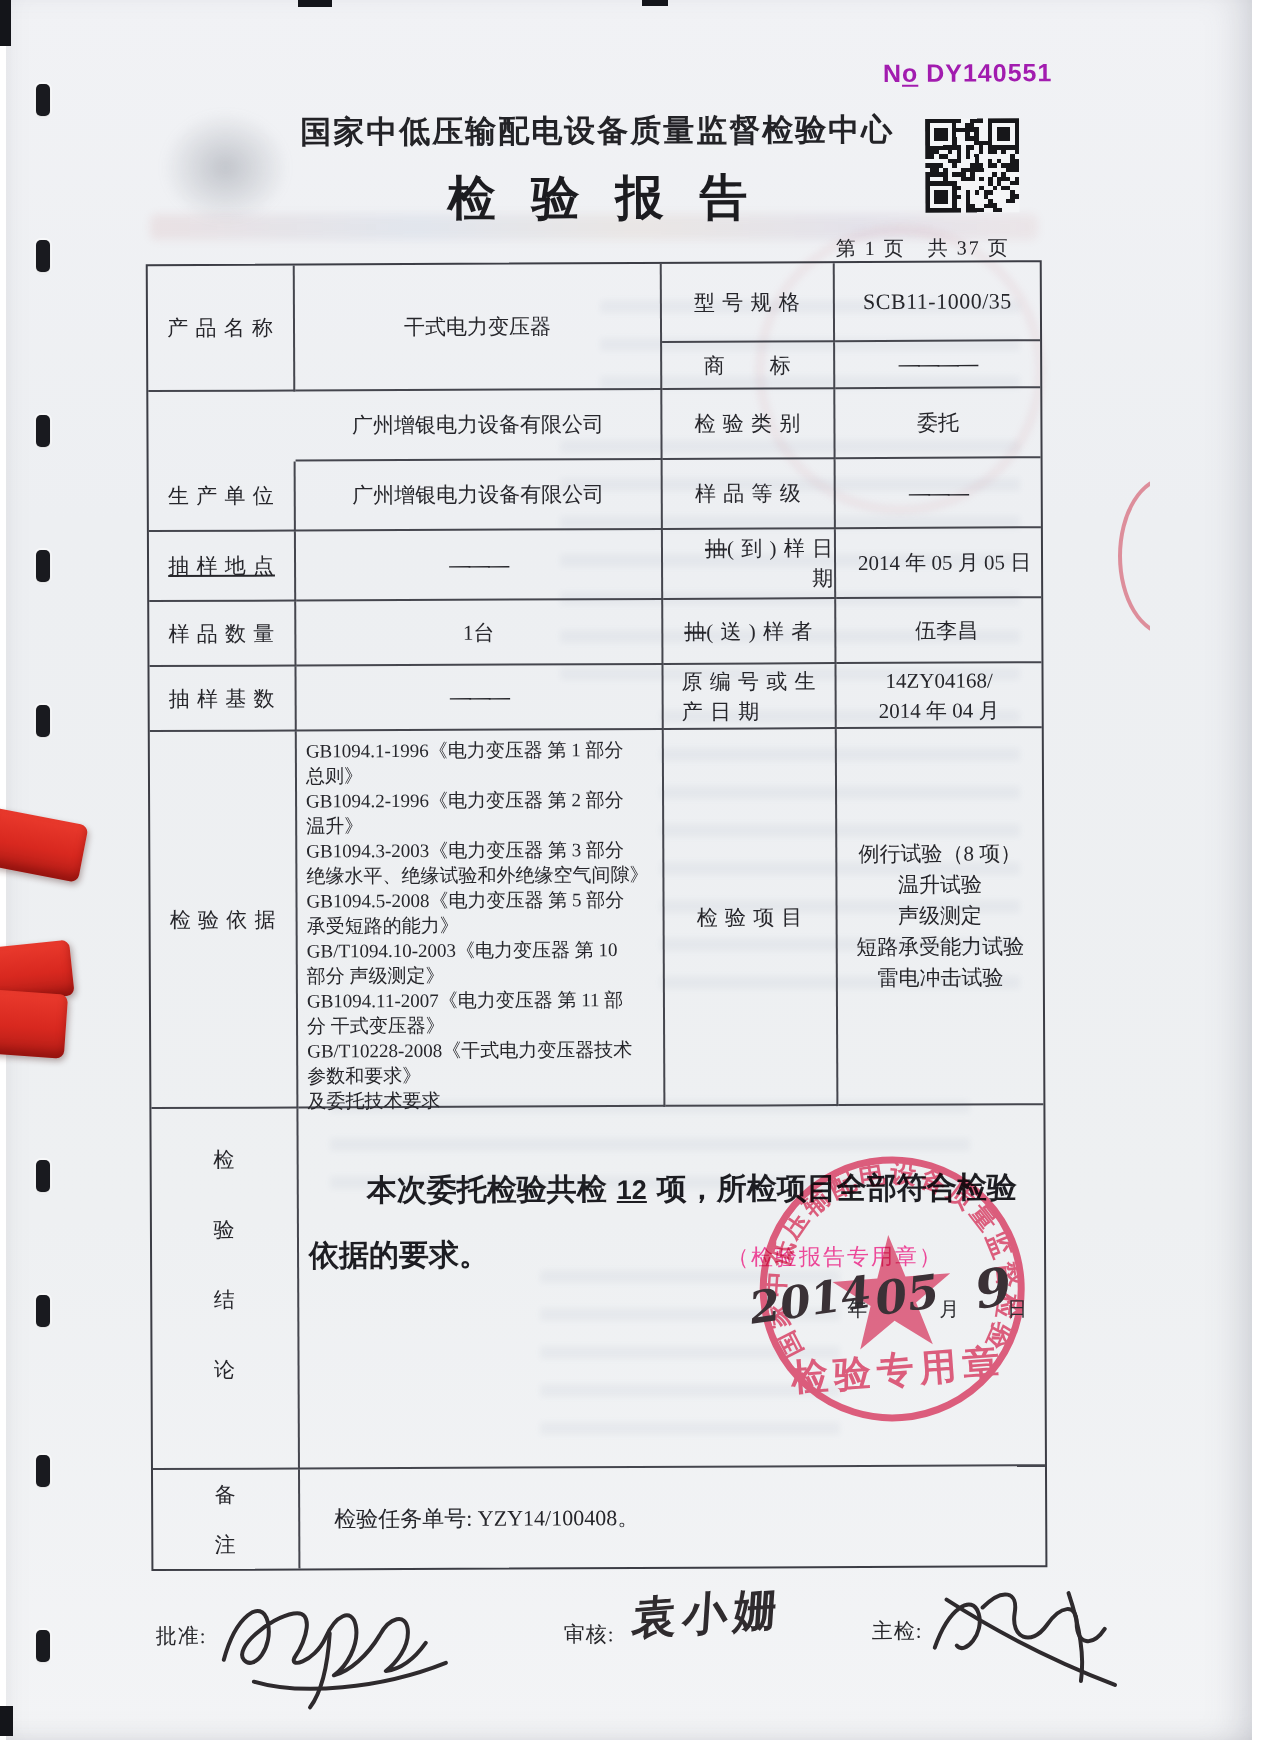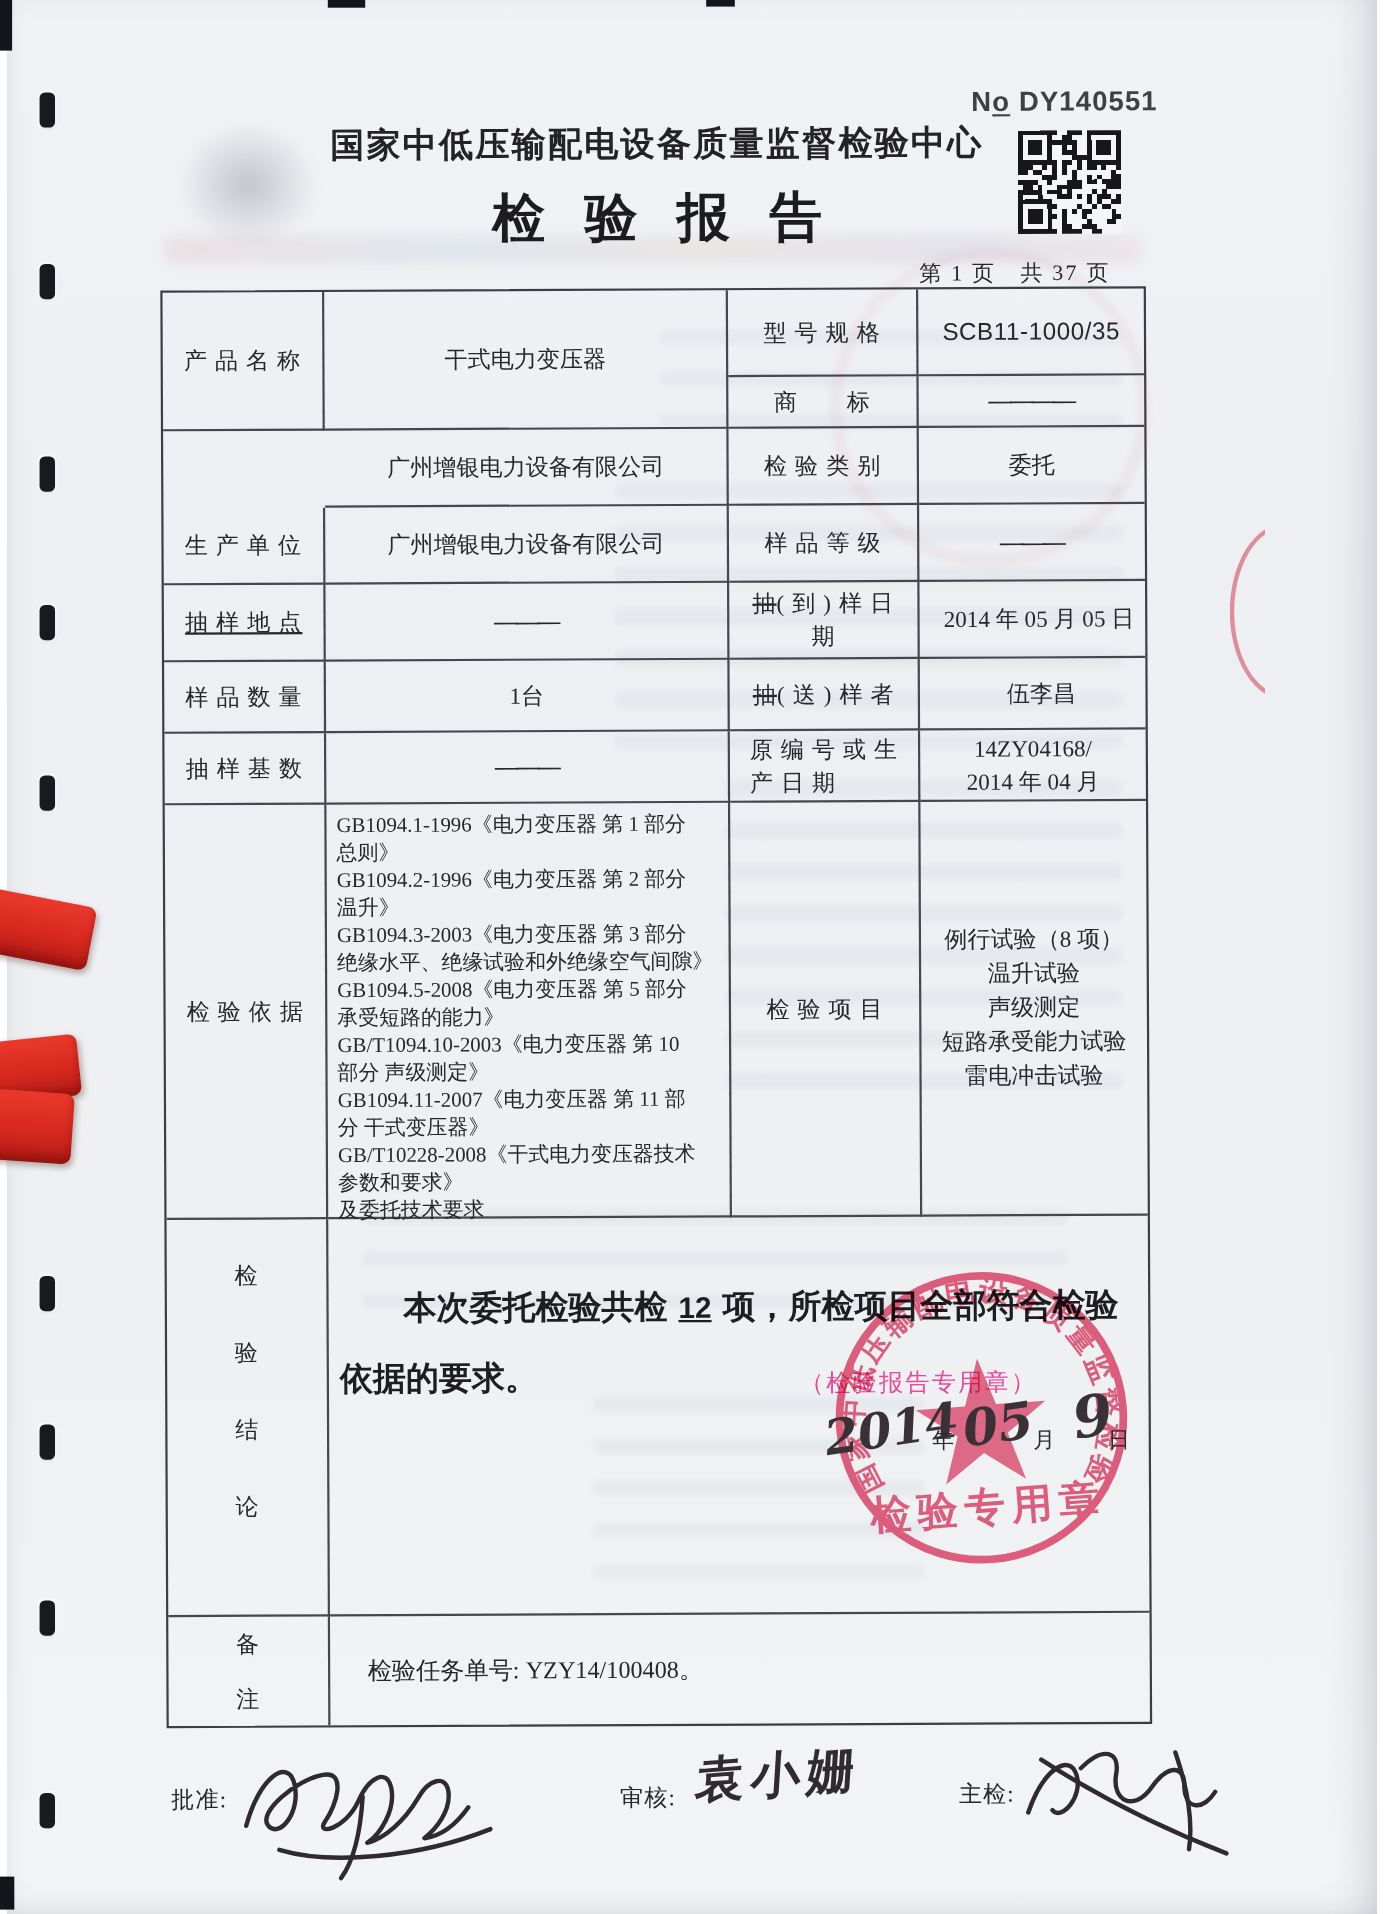--- a/index.html
+++ b/index.html
@@ -25,21 +25,21 @@
   .ghost-blob{background:radial-gradient(closest-side,rgba(120,126,138,.38),rgba(120,126,138,0) 72%);
         filter:blur(5px);}
   .ghost-band{background:linear-gradient(90deg,rgba(186,96,96,.34),rgba(92,122,170,.30) 30%,rgba(176,126,84,.30) 55%,rgba(124,94,146,.32) 80%,rgba(186,96,96,.26));
         filter:blur(5px);opacity:.30;border-radius:6px;}
   .ghost-ring{border-radius:50%;border:10px solid rgba(205,95,115,.07);filter:blur(3px);}
   .edge-arc-wrap{position:absolute;overflow:hidden;}
   .edge-arc{position:absolute;border-radius:50%;border:4px solid rgba(208,62,84,.55);filter:blur(.6px);}
 
   
   .report-no{position:absolute;left:886px;top:60px;font-family:"Liberation Sans",sans-serif;
-        font-weight:700;font-size:25px;color:#404040;letter-spacing:1px;margin-top:20px;}
+        font-weight:700;font-size:25px;color:#a21caf;letter-spacing:1px;}
   .report-no .uo{text-decoration:underline;text-underline-offset:3px;}
   .org-name{position:absolute;left:150px;top:110px;width:900px;text-align:center;
         font-size:31px;font-weight:600;letter-spacing:2px;color:#232327;}
   .doc-title{position:absolute;left:150px;top:166px;width:900px;text-align:center;
         font-size:48px;font-weight:700;letter-spacing:36px;padding-left:36px;box-sizing:border-box;color:#1c1c20;}
   .qr{position:absolute;left:928px;top:120px;width:94px;height:94px;background:#f4f5f7;}
   .page-info{position:absolute;left:700px;top:236px;width:312px;text-align:right;font-size:20px;letter-spacing:2px;}
 
   
   .rpt-table{position:absolute;left:148px;top:262px;display:grid;
@@ -47,27 +47,27 @@
         grid-template-rows:79px 47px 70px 70px 70px 65px 65px 377px 361px 99px;
         border:2.5px solid #3c3d45;}
   .c{border-right:2px solid #45464e;border-bottom:2px solid #45464e;
         display:flex;align-items:center;justify-content:center;
         font-size:21px;color:#26262b;position:relative;box-sizing:border-box;}
   .lc{border-right:none!important;} .lr{border-bottom:none!important;}
   .lab{letter-spacing:1px;}
   .pre{white-space:pre-line;}
   .dashval{letter-spacing:-1.5px;font-weight:600;}
   .strike{text-decoration:line-through;text-decoration-thickness:2px;}
-  .sansval{font-family:Liberation Sans, sans-serif;font-size:22px;letter-spacing:.5px;}
+  .sansval{font-family:Liberation Serif, serif;font-size:22px;letter-spacing:.5px;}
   .basis-cell{align-items:flex-start;justify-content:flex-start;text-align:left;
         padding:7px 4px 0 9px;font-size:19px;line-height:25px;white-space:pre-line;}
   .items-cell{white-space:pre-line;text-align:center;line-height:31px;font-size:21px;}
   .vlabel{white-space:pre-line;text-align:center;line-height:70px;align-items:flex-start;padding-top:16px;}
   .vlabel2{white-space:pre-line;text-align:center;line-height:50px;}
-  .two-line{flex-direction:column;line-height:30px;}
+  .two-line{flex-direction:column;line-height:30px;align-items:flex-end;}
 
   
   .concl-cell{display:block;}
   .concl-p{position:absolute;left:10px;top:50px;width:720px;
         font-family:"Liberation Sans",sans-serif;font-weight:700;font-size:30px;
         line-height:64px;text-indent:58px;color:#1d1d22;}
   .cnum{font-size:27px;margin:0 10px;text-decoration:underline;}
   .seal-note{position:absolute;left:428px;top:136px;font-size:22px;letter-spacing:2px;color:#ec4899;}
   .date-line{position:absolute;left:450px;top:162px;width:330px;height:80px;z-index:40;}
   .hw{position:absolute;font-family:"DejaVu Serif",serif;font-style:italic;font-weight:700;

